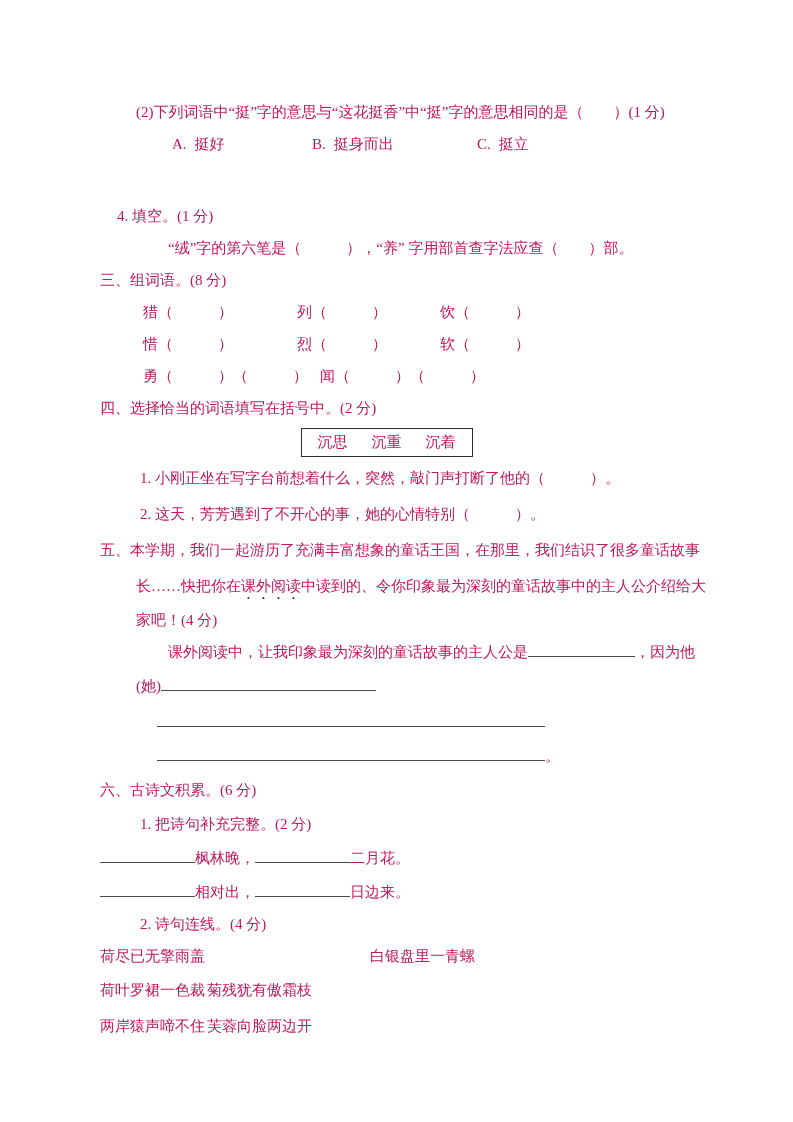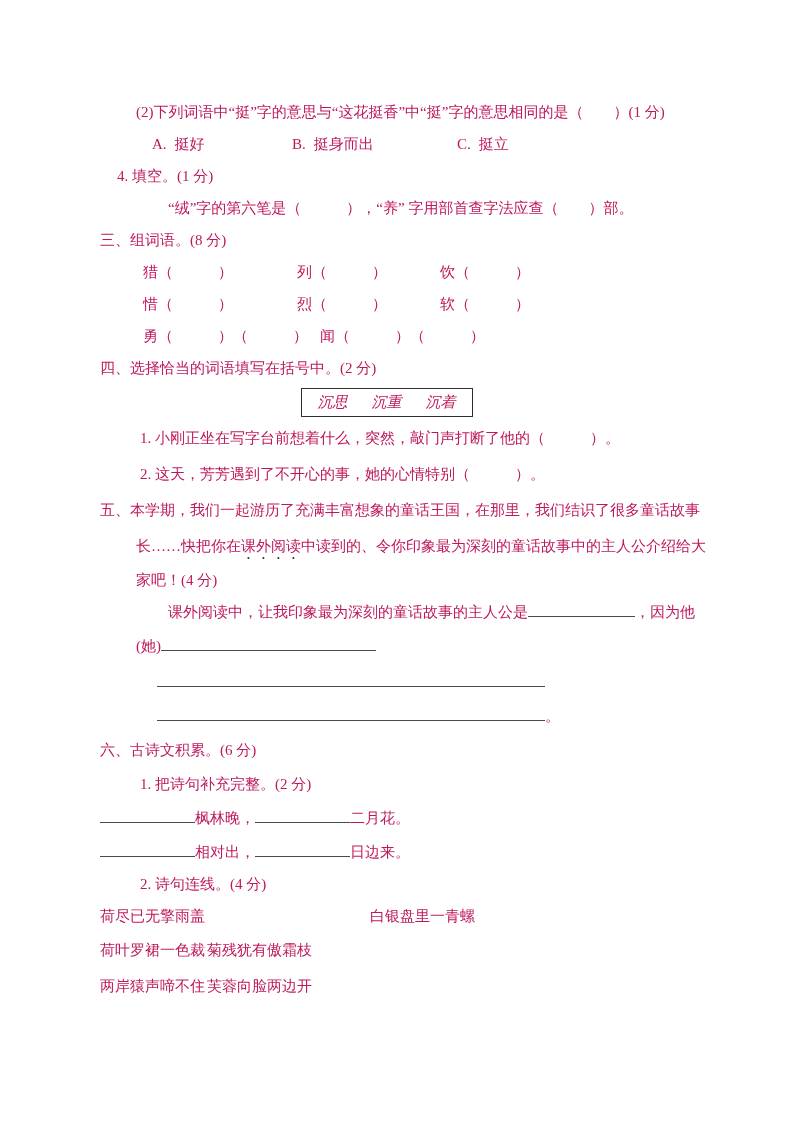--- a/index.html
+++ b/index.html
@@ -17,23 +17,23 @@
     font-size:15px;
     overflow:hidden;
   }
   .line {
     height:32px; line-height:32px;
     white-space:nowrap;
   }
   .tall { height:36px; line-height:36px; }
   .center { text-align:center; }
   
-  .ml17{margin-left:17px;} .ml36{margin-left:36px;} .ml40{margin-left:40px;}
+  .ml17{margin-left:17px;margin-top:40px;} .ml36{margin-left:36px;} .ml40{margin-left:40px;}
   .ml43{margin-left:43px;} .ml57{margin-left:57px;} .ml60{}
-  .ml68{margin-left:68px;} .ml72{margin-left:52px;font-family:Liberation Serif, serif;}
+  .ml68{margin-left:68px;} .ml72{margin-left:72px;font-family:Liberation Serif, serif;}
   
   .cell140{display:inline-block;width:140px;}
   .cell165{display:inline-block;width:165px;}
   .cell154{display:inline-block;width:154px;}
   .cell143{display:inline-block;width:143px;}
   .cell270{display:inline-block;width:270px;font-family:Liberation Mono, monospace;}
   .cell107{display:inline-block;width:107px;}
   .gap12{margin-left:12px;}
   .opt-text{margin-left:8px;}
   
@@ -43,21 +43,20 @@
     height:15px;
     vertical-align:baseline;
   }
   .w95{width:95px;} .w107{width:107px;} .w215{width:215px;} .w388{width:388px;}
   
   .word-bank{
     display:inline-block;
     border:1.5px solid #2d2d2d;
     padding:1px 16px 2px 16px;
     line-height:24px;
-    font-style:italic;
   }
   .bank-word{margin-left:24px;}
   
   .emph{
     -webkit-text-emphasis:filled dot #2d2d2d;
     text-emphasis:filled dot #2d2d2d;
     -webkit-text-emphasis-position:under right;
     text-emphasis-position:under right;
   }
 </style>

